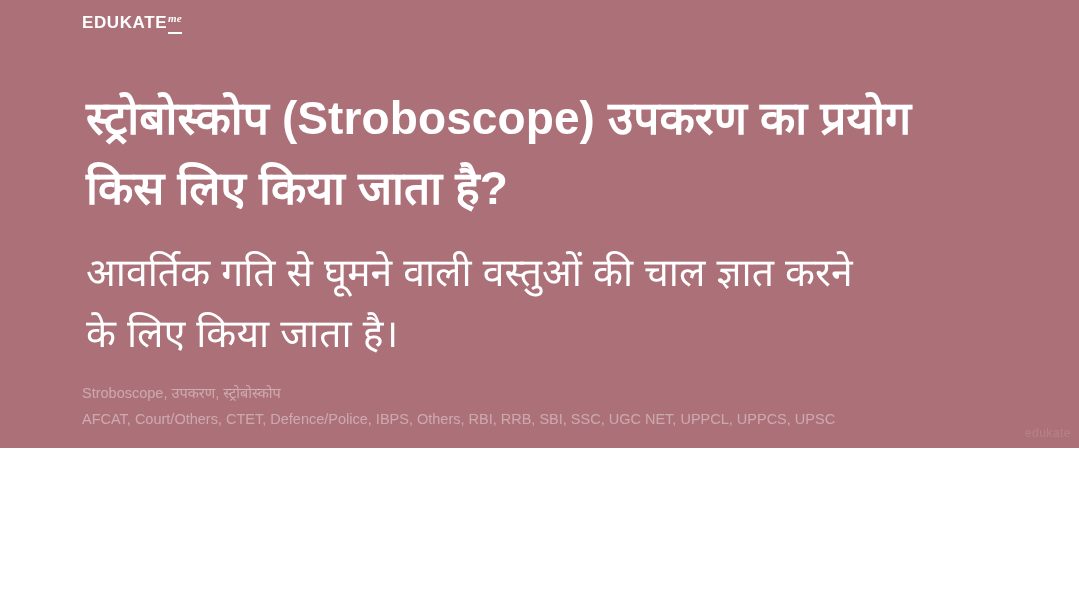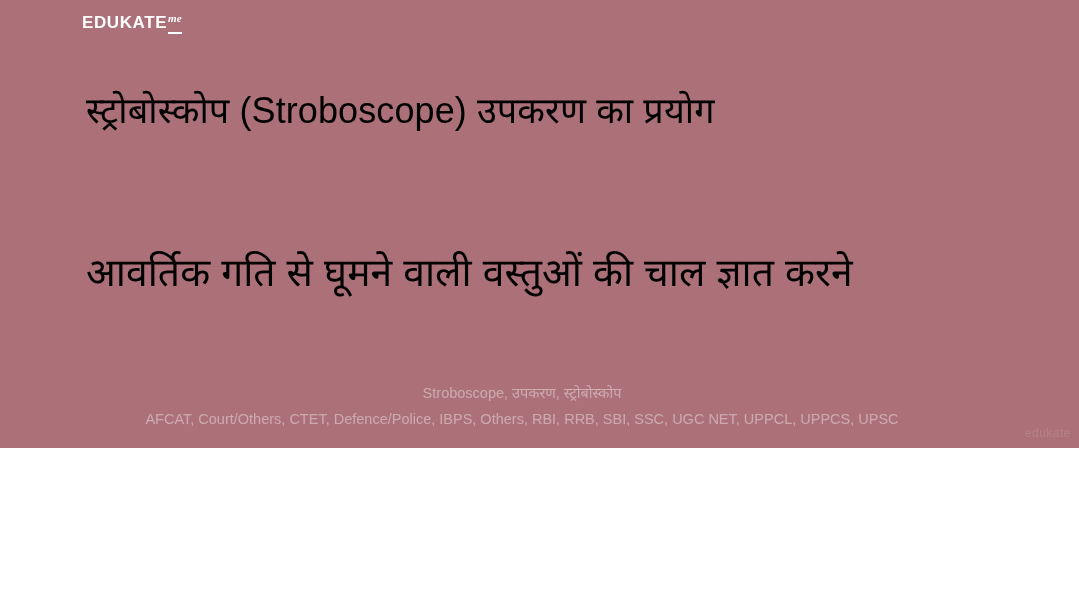--- a/index.html
+++ b/index.html
@@ -66,49 +66,48 @@
   }
 
   
   .question {
     position: absolute;
     left: 86px;
     top: 84px;
     width: 920px;
     margin: 0;
     font-family: "Liberation Sans", "DejaVu Sans", sans-serif;
-    font-weight: normal;
-    font-size: 36px;
+    font-weight: bold;
+    font-size: 46px;
     line-height: 1.52;
-    color: #000000;
+    color: #ffffff;
     letter-spacing: 0.1px;
   }
 
   
   .answer {
     position: absolute;
     left: 86px;
     top: 243px;
     width: 915px;
     margin: 0;
     font-family: "Liberation Sans", "DejaVu Sans", sans-serif;
     font-weight: normal;
     font-size: 39px;
     line-height: 1.56;
-    color: #000000;
+    color: #ffffff;
     letter-spacing: 0.1px;
   }
 
   
   .footer {
     position: absolute;
-    left: 72px;
+    left: 82px;
     bottom: 16px;
     width: 900px;
-    text-align: center;
   }
 
   .footer-line {
     font-family: "Liberation Sans", "DejaVu Sans", sans-serif;
     font-size: 14.5px;
     line-height: 26px;
     color: rgba(255, 255, 255, 0.40);
     white-space: nowrap;
   }
 
@@ -130,25 +129,27 @@
 <div class="slide">
 
   <div class="brand">
     <span class="brand-word">EDUKATE</span>
     <span class="brand-sup">me</span>
   </div>
 
   <h1 class="question">
     <span>स्ट्रोबोस्कोप (Stroboscope) उपकरण का प्रयोग</span>
     <br>
+    <span>किस लिए किया जाता है?</span>
   </h1>
 
   <p class="answer">
     <span>आवर्तिक गति से घूमने वाली वस्तुओं की चाल ज्ञात करने</span>
     <br>
+    <span>के लिए किया जाता है।</span>
   </p>
 
   <div class="footer">
     <div class="footer-line">Stroboscope, उपकरण, स्ट्रोबोस्कोप</div>
     <div class="footer-line">AFCAT, Court/Others, CTET, Defence/Police, IBPS, Others, RBI, RRB, SBI, SSC, UGC NET, UPPCL, UPPCS, UPSC</div>
   </div>
 
   <div class="watermark">edukate</div>
 
 </div>

